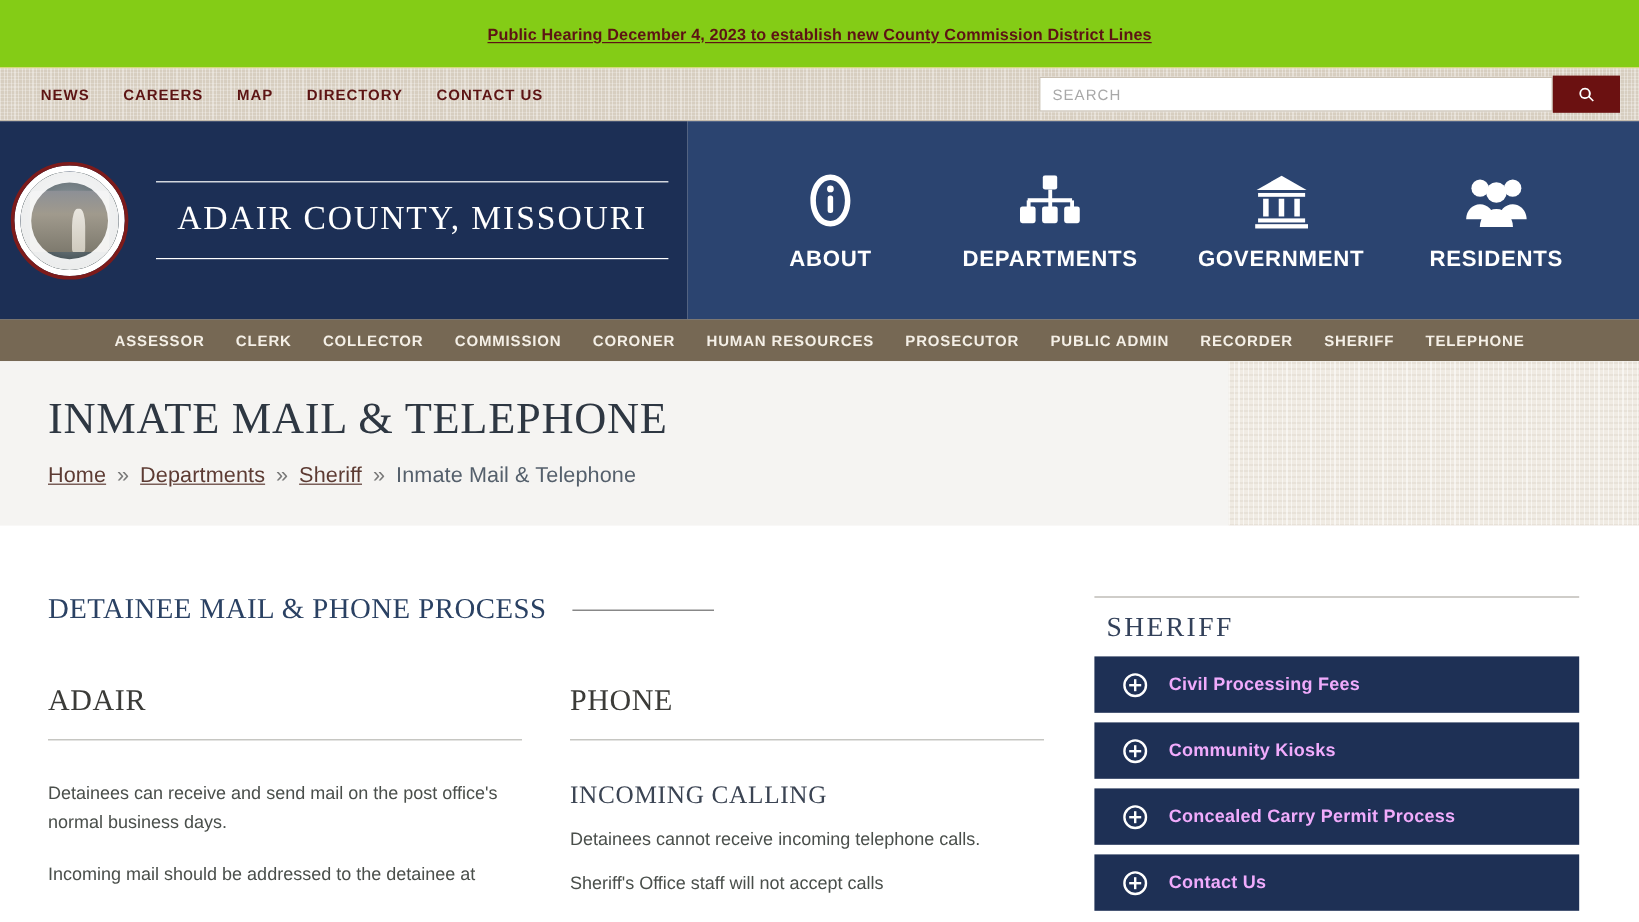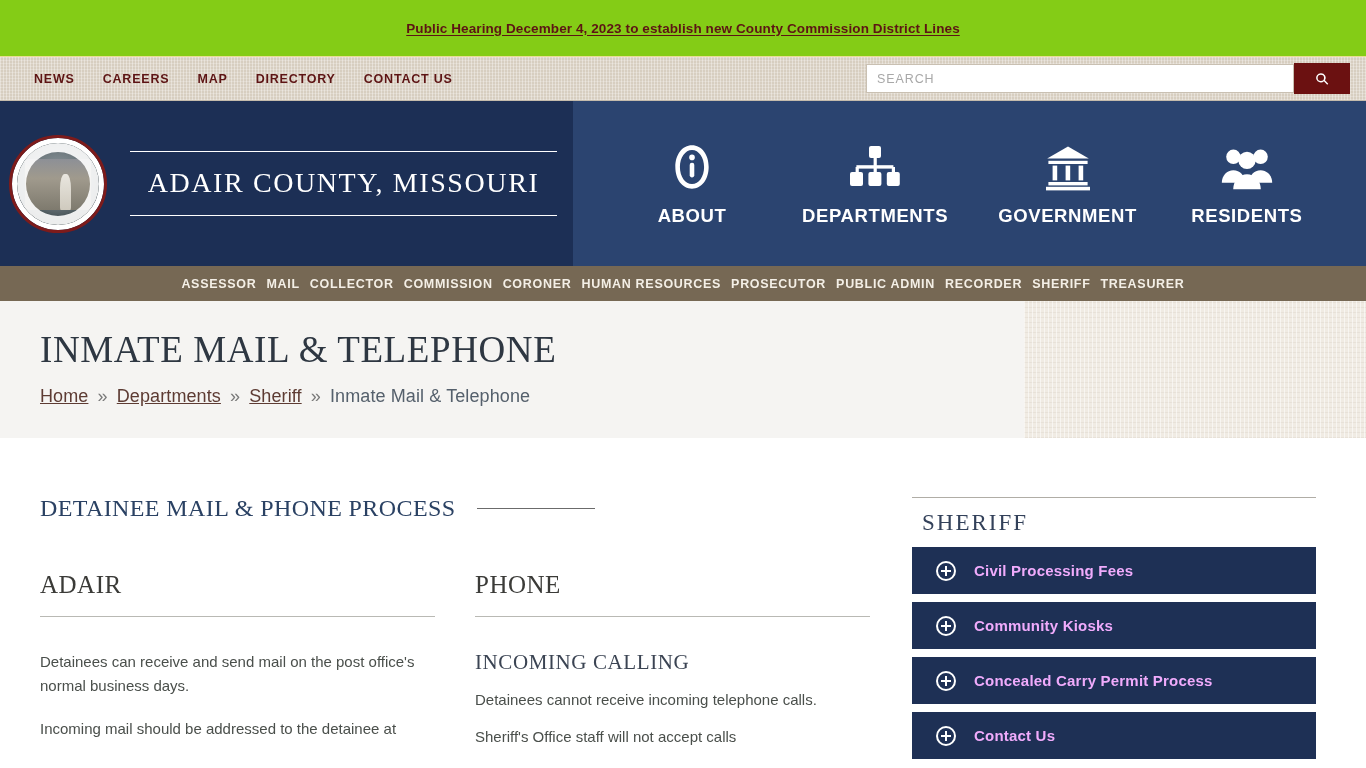--- a/index.html
+++ b/index.html
@@ -128,21 +128,21 @@
   }
   .icon-item svg{ fill:#ffffff; }
   .icon-item .label{
     color:#ffffff; font-size:18.5px; font-weight:bold;
     letter-spacing:.6px; margin-top:13px;
   }
 
   
   .dept-nav{
     height:35px; background:#766854;
-    display:flex; align-items:center; justify-content:center; gap:10px;
+    display:flex; align-items:center; justify-content:center; gap:26px;
   }
   .dept-nav a{
     color:#f4efe6; font-size:12.5px; font-weight:bold;
     letter-spacing:.7px; text-decoration:none; white-space:nowrap;
   }
 
   
   .title-band{
     height:137px; background:#f5f4f2;
     position:relative; overflow:hidden;
@@ -321,30 +321,30 @@
           <path d="M6.1 21.6c0-4.2 3.1-7.5 6.9-7.5s6.9 3.3 6.9 7.5z"></path>
         </svg>
       </span>
       <span class="label">RESIDENTS</span>
     </a>
   </nav>
 </div>
 
 <nav class="dept-nav">
   <a href="#">ASSESSOR</a>
-  <a href="#">MAIL</a>
+  <a href="#">CLERK</a>
   <a href="#">COLLECTOR</a>
   <a href="#">COMMISSION</a>
   <a href="#">CORONER</a>
   <a href="#">HUMAN RESOURCES</a>
   <a href="#">PROSECUTOR</a>
   <a href="#">PUBLIC ADMIN</a>
   <a href="#">RECORDER</a>
   <a href="#">SHERIFF</a>
-  <a href="#">TREASURER</a>
+  <a href="#">TELEPHONE</a>
 </nav>
 
 <div class="title-band">
   <div class="texture"></div>
   <div class="inner">
     <h1 class="page-title">INMATE MAIL &amp; TELEPHONE</h1>
     <div class="breadcrumb">
       <a href="#">Home</a>
       <span class="sep">»</span>
       <a href="#">Departments</a>

